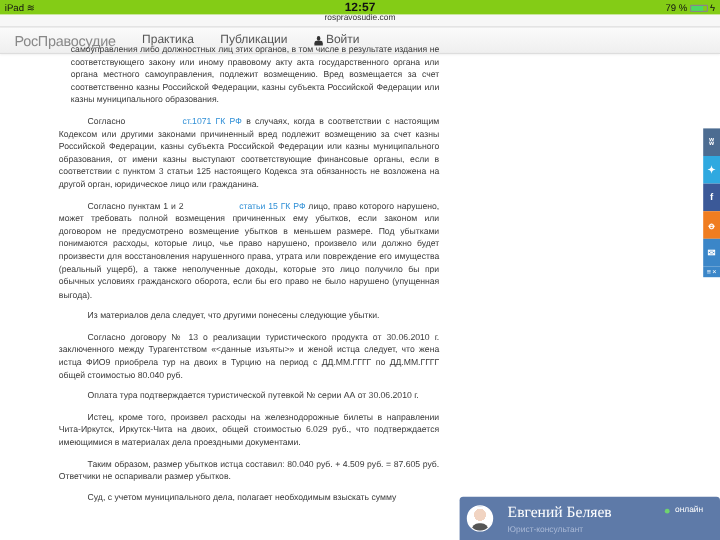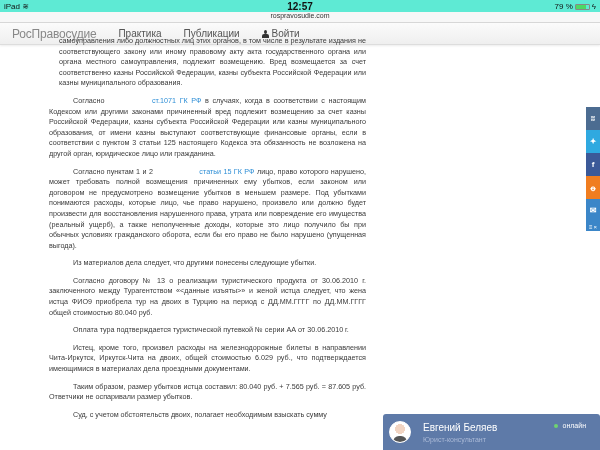--- a/index.html
+++ b/index.html
@@ -1,19 +1,19 @@
 <!DOCTYPE html>
 <html><head>
 <meta charset="utf-8">
 <style>
   * { box-sizing: border-box; margin: 0; padding: 0; }
   html, body { width: 600px; height: 450px; overflow: hidden; background: #ffffff; }
   body { font-family: "Liberation Sans", sans-serif; color: #333; position: relative; }
 
-  .statusbar { position: absolute; top: 0; left: 0; width: 600px; height: 13px; background: #5eead4; font-size: 8px; color: #111; }
+  .statusbar { position: absolute; top: 0; left: 0; width: 600px; height: 13px; background: #84cc16; font-size: 8px; color: #111; }
   .statusbar .left { position: absolute; left: 4px; top: 2px; }
   .statusbar .time { position: absolute; left: 0; right: 0; text-align: center; top: 1px; font-weight: bold; font-size: 10px; }
   .statusbar .right { position: absolute; right: 4px; top: 2px; display: flex; align-items: center; gap: 2px; }
   .battery { display: inline-block; width: 15px; height: 6px; border: 1px solid #888; border-radius: 1px; position: relative; }
   .battery .fill { position: absolute; left: 0; top: 0; bottom: 0; width: 79%; background: #4cd964; }
   .urlbar { position: absolute; top: 12px; left: 0; width: 600px; height: 11px; background: #f7f7f7; text-align: center; font-size: 7px; color: #333; border-bottom: 1px solid #d8d8d8; }
 
   .navbar { position: absolute; top: 23px; left: 0; width: 600px; height: 22px; background: linear-gradient(#fbfbfb, #efefef); border-bottom: 1px solid #ddd; box-shadow: 0 1px 2px rgba(0,0,0,0.08); display: flex; align-items: center; }
   .brand { font-size: 12px; color: #888; margin-left: 12px; margin-right: 22px; letter-spacing: -0.2px; }
   .navlink { font-size: 10px; color: #555; margin-right: 22px; display: flex; align-items: center; gap: 3px; }
@@ -32,21 +32,21 @@
   .share .tw { background: #2fa9e0; }
   .share .fb { background: #3b5998; }
   .share .ok { background: #f07d20; }
   .share .ml { background: #3b86c8; }
   .share .ctrl { height: 9px; background: #3b86c8; font-size: 6px; display: flex; align-items: center; justify-content: center; color: #fff; gap: 1px; }
 
   .chat { position: absolute; left: 383px; top: 414px; width: 217px; height: 36px; background: #5e7aa8; border-radius: 3px 3px 0 0; display: flex; align-items: center; }
   .avatar { width: 22px; height: 22px; border-radius: 50%; background: radial-gradient(circle at 50% 35%, #f1d4c2 0 30%, #fff 31%); margin-left: 6px; border: 1px solid #fff; position: relative; overflow: hidden; }
   .avatar::after { content: ""; position: absolute; left: 3px; right: 3px; bottom: -2px; height: 8px; background: #555; border-radius: 6px 6px 0 0; }
   .chat .info { margin-left: 12px; }
-  .chat .name { font-size: 10px; color: #fff; }
+  .chat .name { font-size: 13px; color: #fff; font-family: Liberation Serif, serif; }
   .chat .role { font-size: 7px; color: #aab9d6; margin-top: 3px; }
   .chat .status { position: absolute; right: 14px; top: 8px; font-size: 7px; color: #fff; display: flex; align-items: center; gap: 4px; }
   .dot { width: 4px; height: 4px; border-radius: 50%; background: #6fd36f; }
 </style>
 </head>
 <body>
 
 <div class="statusbar">
   <span class="left"><span>iPad</span> <span>≋</span></span>
   <span class="time">12:57</span>
@@ -71,22 +71,22 @@
 </div>
 
 <div class="article">
   <p class="cont">самоуправления либо должностных лиц этих органов, в том числе в результате издания не соответствующего закону или иному правовому акту акта государственного органа или органа местного самоуправления, подлежит возмещению. Вред возмещается за счет соответственно казны Российской Федерации, казны субъекта Российской Федерации или казны муниципального образования.</p>
   <p><span>Согласно </span><a>ст.1071 ГК РФ</a><span> в случаях, когда в соответствии с настоящим Кодексом или другими законами причиненный вред подлежит возмещению за счет казны Российской Федерации, казны субъекта Российской Федерации или казны муниципального образования, от имени казны выступают соответствующие финансовые органы, если в соответствии с пунктом 3 статьи 125 настоящего Кодекса эта обязанность не возложена на другой орган, юридическое лицо или гражданина.</span></p>
   <p><span>Согласно пунктам 1 и 2 </span><a>статьи 15 ГК РФ</a><span> лицо, право которого нарушено, может требовать полной возмещения причиненных ему убытков, если законом или договором не предусмотрено возмещение убытков в меньшем размере. Под убытками понимаются расходы, которые лицо, чье право нарушено, произвело или должно будет произвести для восстановления нарушенного права, утрата или повреждение его имущества (реальный ущерб), а также неполученные доходы, которые это лицо получило бы при обычных условиях гражданского оборота, если бы его право не было нарушено (упущенная выгода).</span></p>
   <p>Из материалов дела следует, что другими понесены следующие убытки.</p>
   <p>Согласно договору № 13 о реализации туристического продукта от 30.06.2010 г. заключенного между Турагентством «&lt;данные изъяты&gt;» и женой истца следует, что жена истца ФИО9 приобрела тур на двоих в Турцию на период с ДД.ММ.ГГГГ по ДД.ММ.ГГГГ общей стоимостью 80.040 руб.</p>
   <p>Оплата тура подтверждается туристической путевкой № серии АА от 30.06.2010 г.</p>
   <p>Истец, кроме того, произвел расходы на железнодорожные билеты в направлении Чита-Иркутск, Иркутск-Чита на двоих, общей стоимостью 6.029 руб., что подтверждается имеющимися в материалах дела проездными документами.</p>
-  <p>Таким образом, размер убытков истца составил: 80.040 руб. + 7.565 руб. = 87.605 руб. Ответчики не оспаривали размер убытков.</p>
-  <p>Суд, с учетом обстоятельств двоих, полагает необходимым взыскать сумму</p>
+  <p>Таким образом, размер убытков истца составил: 80.040 руб. + 4.509 руб. = 87.605 руб. Ответчики не оспаривали размер убытков.</p>
+  <p>Суд, с учетом муниципального дела, полагает необходимым взыскать сумму</p>
 </div>
 
 <div class="share">
   <div class="btn vk">
       <span>ʬ</span>
     </div>
   <div class="btn tw">
       <span>✦</span>
     </div>
   <div class="btn fb">

